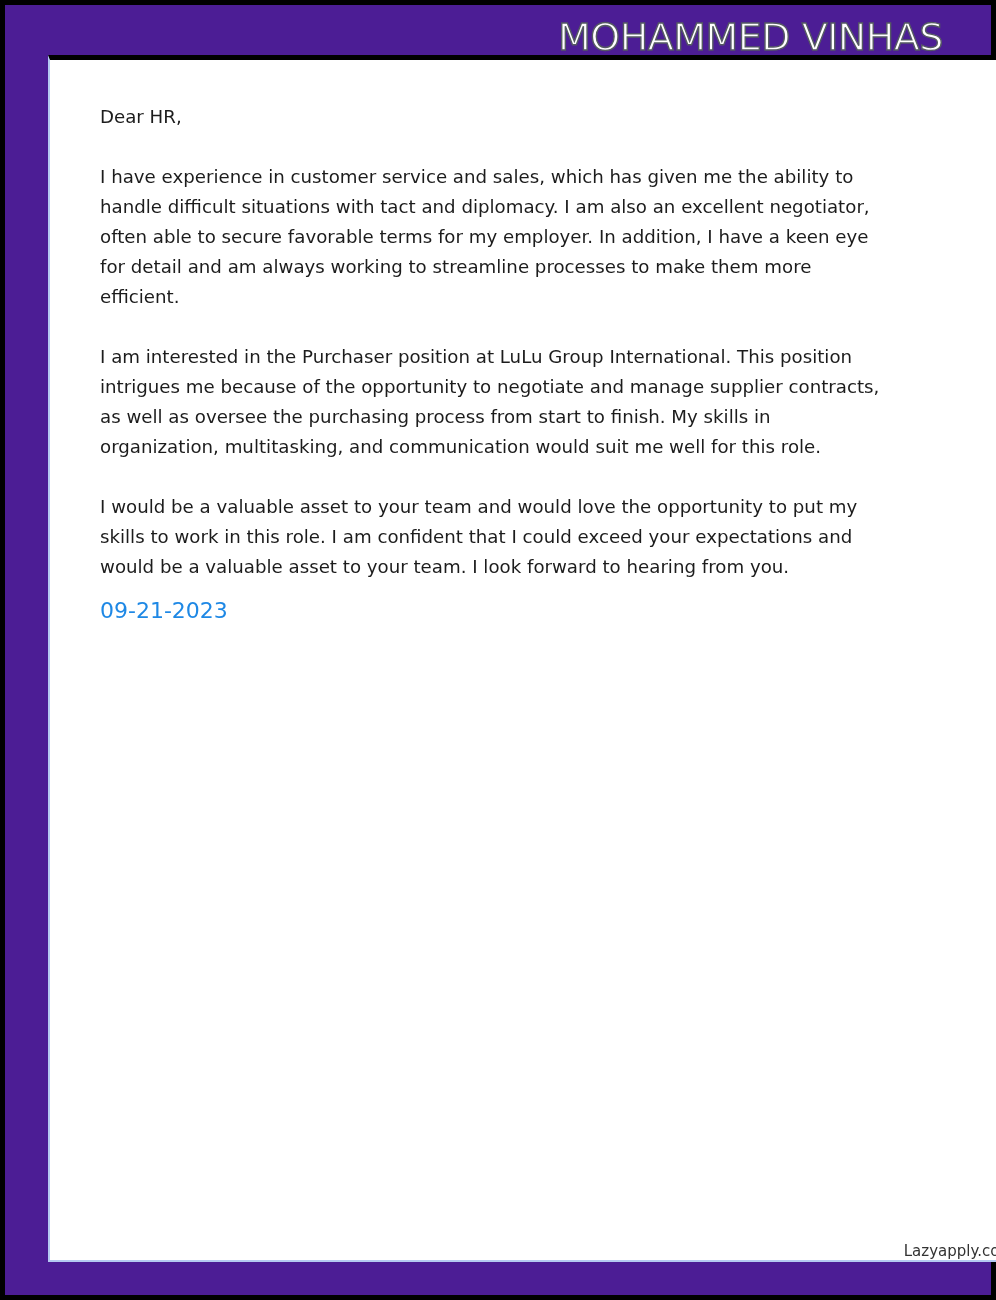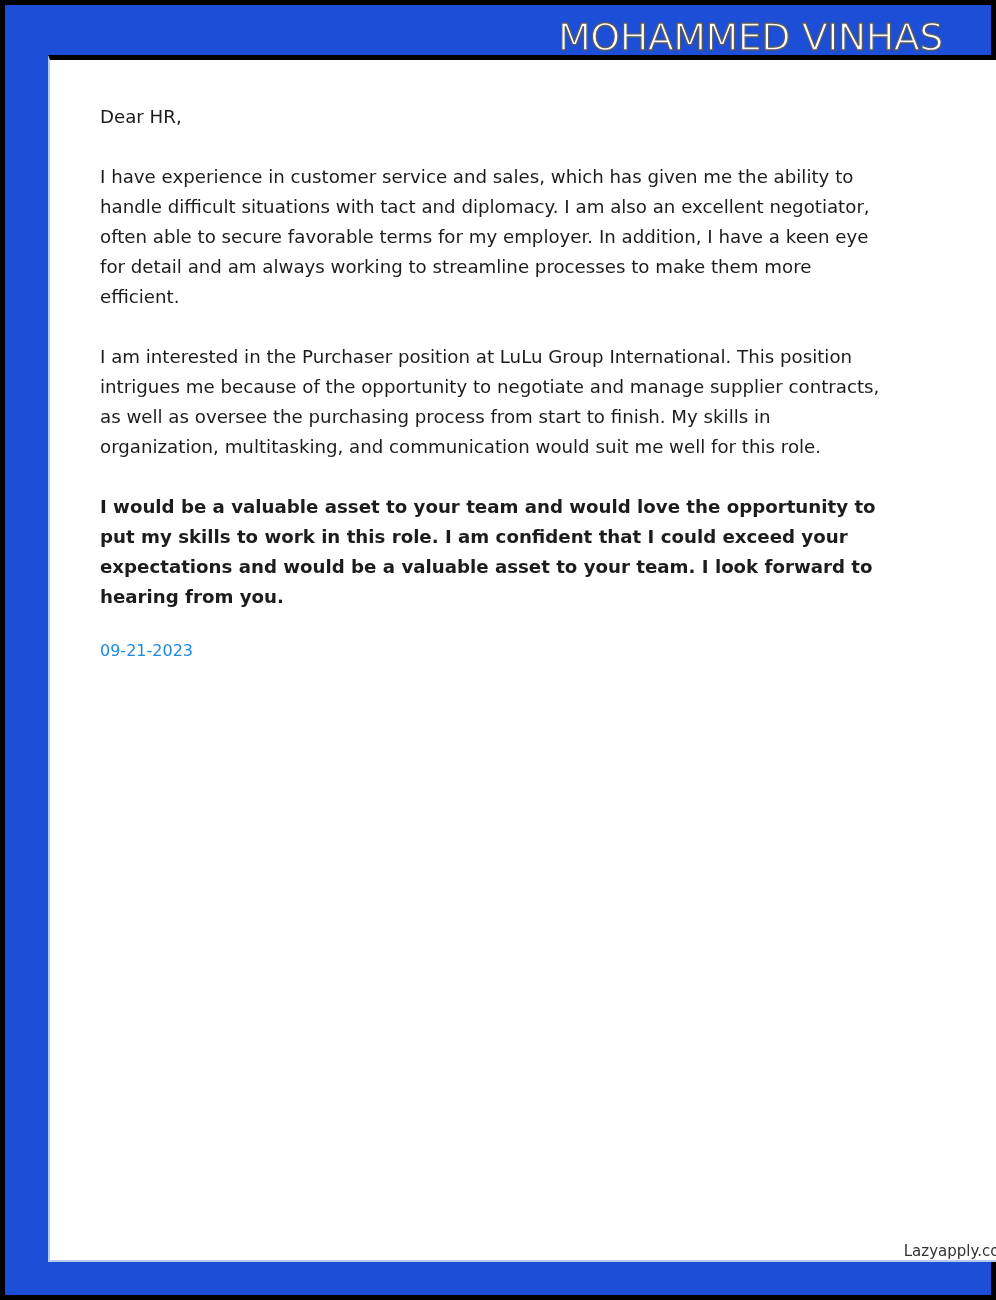--- a/index.html
+++ b/index.html
@@ -5,21 +5,21 @@
     * { box-sizing: border-box; margin: 0; padding: 0; }
     html, body { width: 996px; height: 1300px; overflow: hidden; }
     body {
       background: #000;
       font-family: "DejaVu Sans", "Liberation Sans", sans-serif;
     }
     .page {
       position: absolute;
       left: 5px; top: 5px;
       width: 986px; height: 1290px;
-      background: #1d4ed8;
+      background: #4c1d95;
     }
     .name {
       position: absolute;
       right: 48px;
       top: 10px;
       font-family: "DejaVu Sans", sans-serif;
       font-size: 38px;
       font-weight: normal;
       letter-spacing: -0.5px;
       color: #ffffff;
@@ -42,24 +42,24 @@
     .content {
       position: absolute;
       left: 50px;
       top: 42px;
       width: 790px;
       font-size: 18.2px;
       line-height: 30px;
       color: #1c1c1c;
     }
     .content p { margin-bottom: 30px; }
-    .content p.last { margin-bottom: 24px; font-weight: bold; }
+    .content p.last { margin-bottom: 14px; }
     .date {
       color: #1e88e5;
-      font-size: 16px;
+      font-size: 22px;
       line-height: 30px;
     }
     .footer {
       position: absolute;
       right: 8px;
       bottom: 0px;
       font-size: 15px;
       color: #333;
       line-height: 18px;
     }

